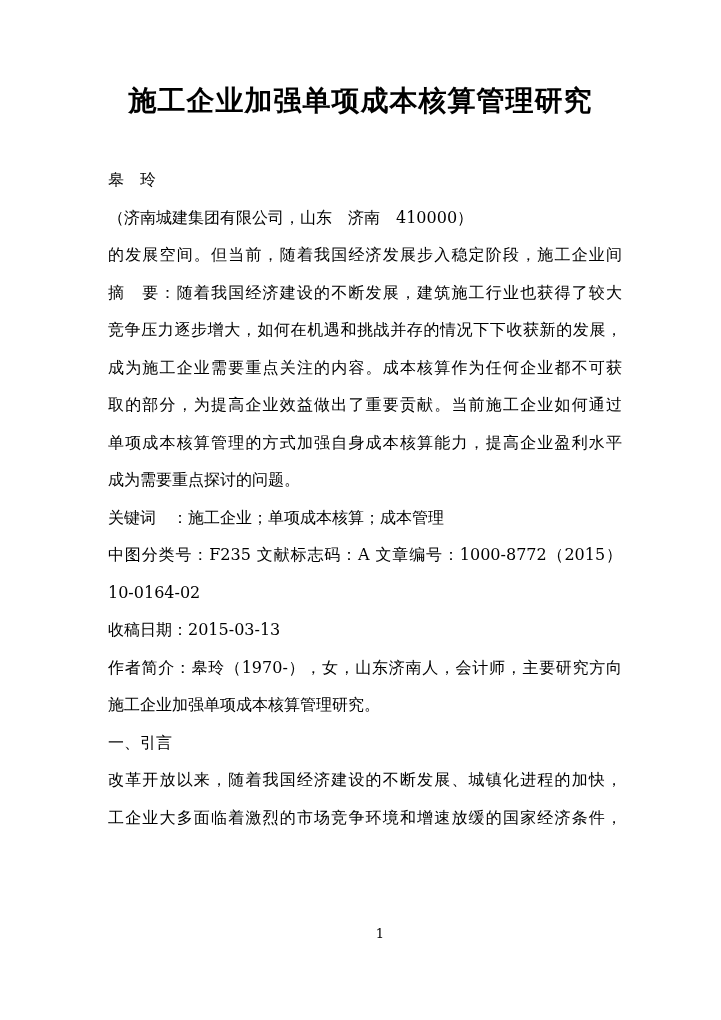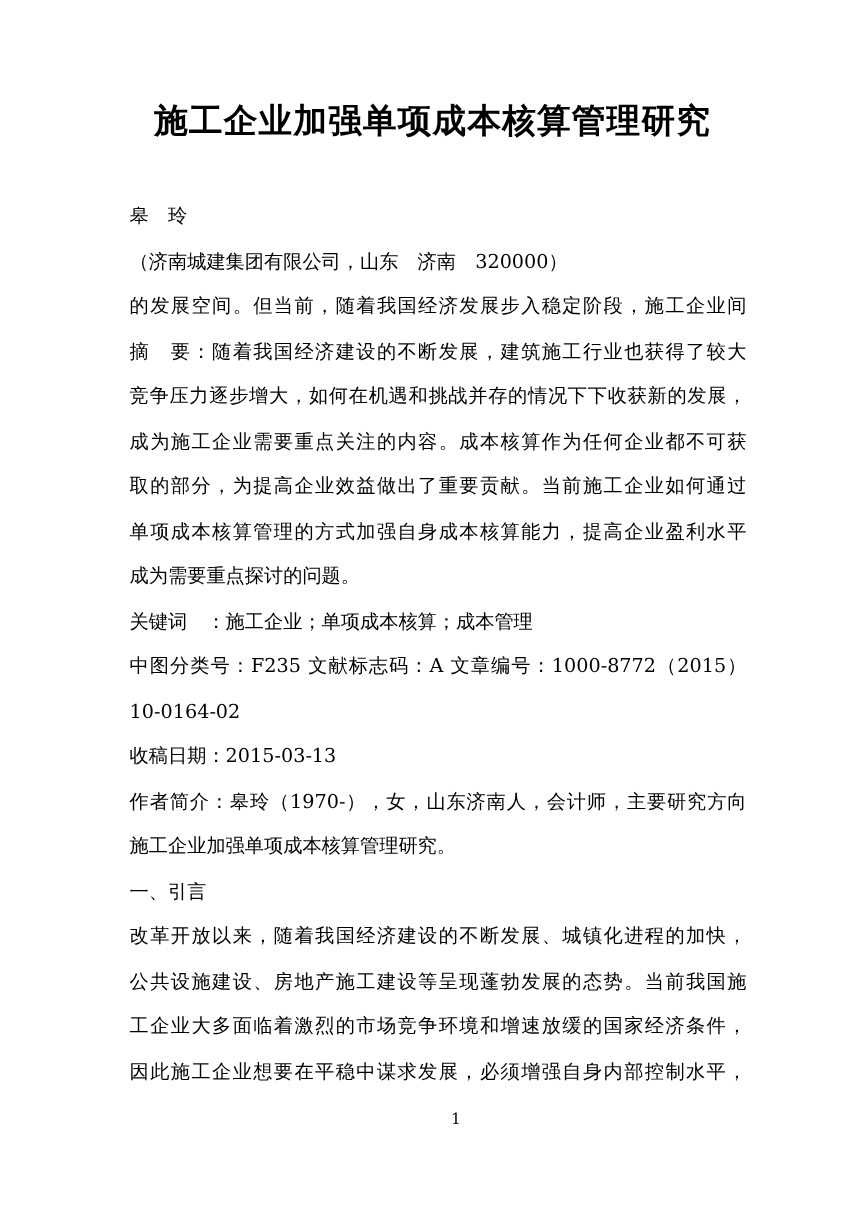--- a/index.html
+++ b/index.html
@@ -54,21 +54,21 @@
 </style>
 </head>
 <body>
 
 <div class="page">
 
   <h1 class="title">施工企业加强单项成本核算管理研究</h1>
 
   <div class="content">
     <div class="line">皋　玲</div>
-    <div class="line">（济南城建集团有限公司，山东　济南　320000）</div>
+    <div class="line">（济南城建集团有限公司，山东　济南　410000）</div>
 
     <div class="line j">的发展空间。但当前，随着我国经济发展步入稳定阶段，施工企业间</div>
     <div class="line j">摘　要：随着我国经济建设的不断发展，建筑施工行业也获得了较大</div>
     <div class="line j">竞争压力逐步增大，如何在机遇和挑战并存的情况下下收获新的发展，</div>
     <div class="line j">成为施工企业需要重点关注的内容。成本核算作为任何企业都不可获</div>
     <div class="line j">取的部分，为提高企业效益做出了重要贡献。当前施工企业如何通过</div>
     <div class="line j">单项成本核算管理的方式加强自身成本核算能力，提高企业盈利水平</div>
     <div class="line">成为需要重点探讨的问题。</div>
 
     <div class="line">关键词　：施工企业；单项成本核算；成本管理</div>
@@ -77,20 +77,18 @@
     <div class="line">10-0164-02</div>
 
     <div class="line">收稿日期：2015-03-13</div>
 
     <div class="line j">作者简介：皋玲（1970-），女，山东济南人，会计师，主要研究方向</div>
     <div class="line">施工企业加强单项成本核算管理研究。</div>
 
     <div class="line">一、引言</div>
 
     <div class="line j">改革开放以来，随着我国经济建设的不断发展、城镇化进程的加快，</div>
-    <div class="line j">公共设施建设、房地产施工建设等呈现蓬勃发展的态势。当前我国施</div>
     <div class="line j">工企业大多面临着激烈的市场竞争环境和增速放缓的国家经济条件，</div>
-    <div class="line j">因此施工企业想要在平稳中谋求发展，必须增强自身内部控制水平，</div>
   </div>
 
   <div class="page-number">1</div>
 
 </div>
 
 </body></html>

